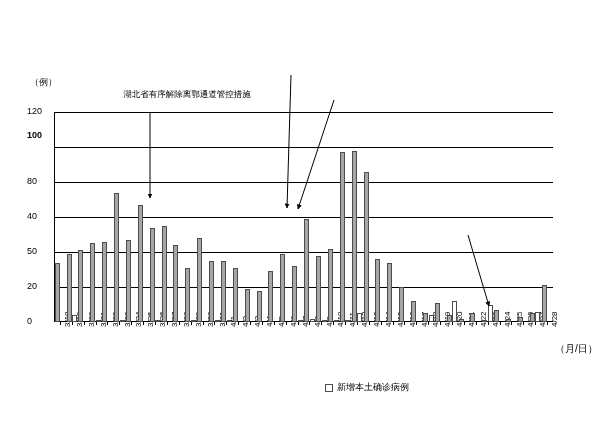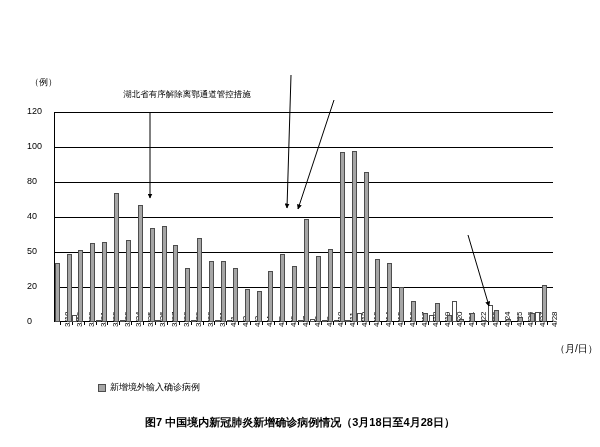--- a/index.html
+++ b/index.html
@@ -118,21 +118,21 @@
       <div class="ytick" style="left: 27px; top: 316px;">0</div>
       <div class="gridline" style="left: 54px; top: 287px; width: 499px; border-top-color: rgb(0, 0, 0);"></div>
       <div class="ytick" style="left: 27px; top: 281px;">20</div>
       <div class="gridline" style="left: 54px; top: 252px; width: 499px; border-top-color: rgb(0, 0, 0);"></div>
       <div class="ytick" style="left: 27px; top: 246px;">50</div>
       <div class="gridline" style="left: 54px; top: 217px; width: 499px; border-top-color: rgb(0, 0, 0);"></div>
       <div class="ytick" style="left: 27px; top: 211px;">40</div>
       <div class="gridline" style="left: 54px; top: 182px; width: 499px; border-top-color: rgb(0, 0, 0);"></div>
       <div class="ytick" style="left: 27px; top: 176px;">80</div>
       <div class="gridline" style="left: 54px; top: 147px; width: 499px; border-top-color: rgb(0, 0, 0);"></div>
-      <div class="ytick" style="left: 27px; top: 141px;">100</div>
+      <div class="ytick" style="left: 27px; top: 130px; font-weight: bold;">100</div>
       <div class="gridline" style="left: 54px; top: 112px; width: 499px; border-top-color: rgb(0, 0, 0);"></div>
       <div class="ytick" style="left: 27px; top: 106px;">120</div>
       <div class="bar imported" style="left: 54.6405px; width: 5px; height: 59.5px; top: 262.5px;"></div>
       <div class="tick" style="left: 59.9405px; top: 322px;"></div>
       <div class="xlab" style="left: 63.1405px; top: 327px;">3/18</div>
       <div class="bar imported" style="left: 66.5214px; width: 5px; height: 68.25px; top: 253.75px;"></div>
       <div class="bar local" style="left: 72.1214px; width: 5px; height: 7px; top: 315px;"></div>
       <div class="tick" style="left: 71.8214px; top: 322px;"></div>
       <div class="xlab" style="left: 75.0214px; top: 327px;">3/19</div>
       <div class="bar imported" style="left: 78.4024px; width: 5px; height: 71.75px; top: 250.25px;"></div>
@@ -268,26 +268,25 @@
       <div class="bar local" style="left: 535.479px; width: 5px; height: 10.5px; top: 311.5px;"></div>
       <div class="tick" style="left: 535.179px; top: 322px;"></div>
       <div class="xlab" style="left: 538.379px; top: 327px;">4/27</div>
       <div class="bar imported" style="left: 541.76px; width: 5px; height: 36.75px; top: 285.25px;"></div>
       <div class="tick" style="left: 547.06px; top: 322px;"></div>
       <div class="xlab" style="left: 550.26px; top: 327px;">4/28</div>
     </div>
 
   <div class="axis-caption" style="left:555px; top:342px;">（月/日）</div>
 
-  <div class="legend" style="left:98px; top:381px;">
-    <span class="swatch imported"></span>
-    <span>新增境外输入确诊病例</span>
+  <div class="legend" style="left:325px; top:381px;">
+    <span class="swatch local"></span>
+    <span>新增本土确诊病例</span>
   </div>
 
-  <div class="caption" style="top:415px;">图7  中国境内新冠肺炎新增确诊病例情况（3月18日至4月28日）</div>
 
   <svg id="arrows">
     <defs>
       <marker id="ah" viewBox="0 0 10 10" refX="9" refY="5" markerWidth="5" markerHeight="5" orient="auto-start-reverse">
         <path d="M 0 0 L 10 5 L 0 10 z" fill="#000"></path>
       </marker>
     </defs>
     <g id="arrow-group">
         <line x1="150" y1="112" x2="150" y2="198" stroke="#000" stroke-width="1" marker-end="url(#ah)"></line>
         <line x1="291" y1="75" x2="287" y2="208" stroke="#000" stroke-width="1" marker-end="url(#ah)"></line>

